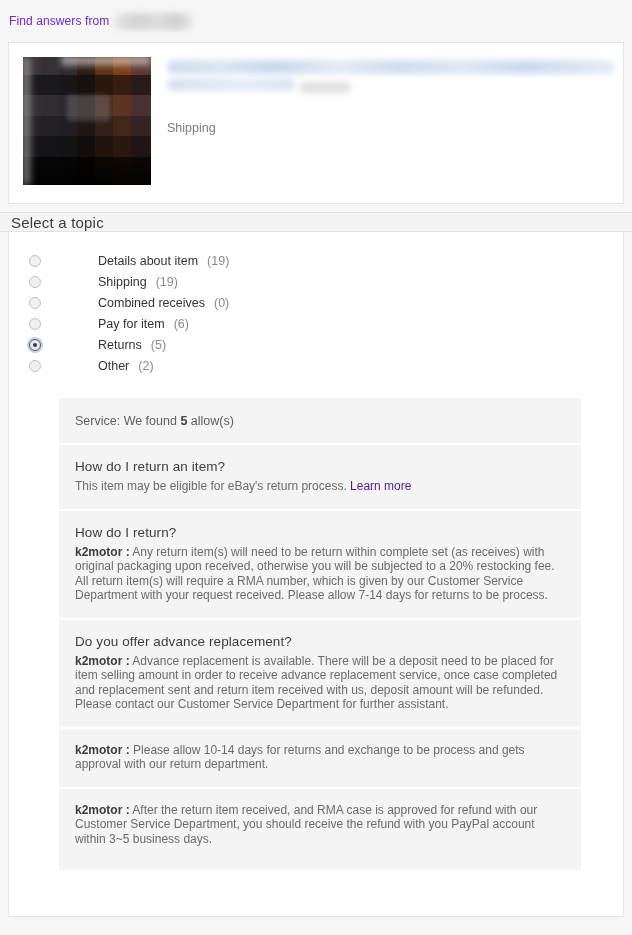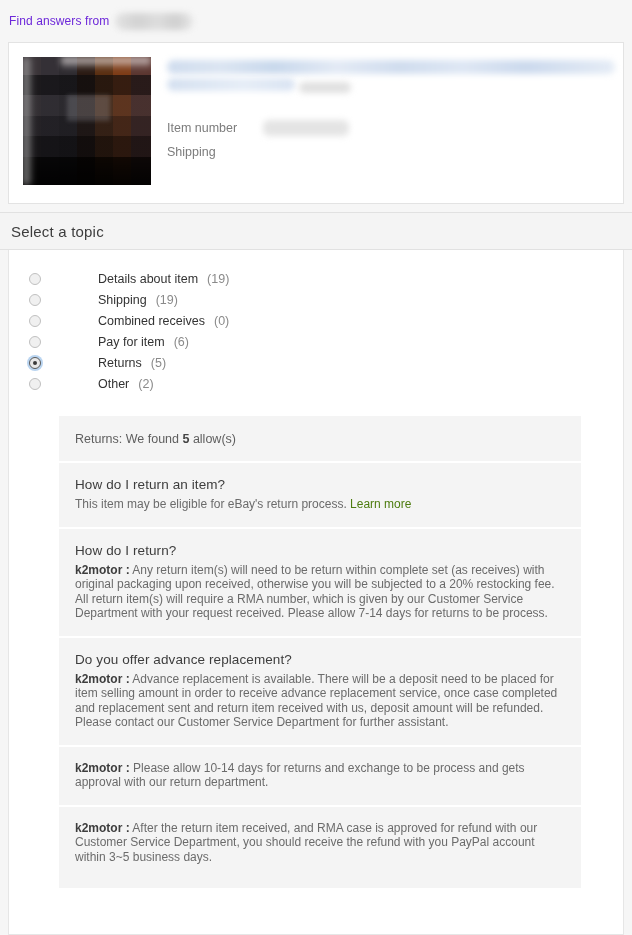--- a/index.html
+++ b/index.html
@@ -148,21 +148,21 @@
   .redact-itemnum {
     width: 86px; height: 16px;
     background: #e4e4e4;
     border-radius: 6px; filter: blur(3px);
     display: inline-block;
   }
   .kv-value .sub { display: block; }
 
   
   .topic-band {
-    height: 38px;
+    height: 20px;
     background: #f4f4f4;
     border-top: 1px solid #e1e1e1;
     border-bottom: 1px solid #e1e1e1;
     display: flex;
     align-items: center;
     padding-left: 11px;
     box-sizing: border-box;
     margin-top: 8px;
   }
   .topic-band-title {
@@ -238,21 +238,21 @@
     margin-bottom: 5px;
     letter-spacing: 0.1px;
   }
   .answer-a {
     font-size: 12px;
     color: #6b6b6b;
     line-height: 14.5px;
   }
   .answer-a .seller { color: #3d3d3d; font-weight: bold; }
   .answer-a a, .link {
-    color: #4d7c0f;
+    color: #4c1d95;
     text-decoration: none;
   }
 </style>
 </head>
 <body>
 
 <div class="page-title-row">
   <span class="page-title">Find answers from</span>
   <span class="redact redact-title"></span>
 </div>
@@ -267,26 +267,20 @@
     <div class="thumb-edge-t"></div>
   </div>
 
   <div class="item-info">
     <div class="redact redact-title-line1"></div>
     <div class="redact redact-title-line2"></div>
     <div class="redact redact-title-line3"></div>
 
     <div class="kv-table">
 
-      <div class="kv-row">
-        <div class="kv-label">Item number</div>
-        <div class="kv-value">
-          <span class="redact redact-itemnum"></span>
-        </div>
-      </div>
 
       <div class="kv-row">
         <div class="kv-label">Shipping</div>
       </div>
 
     </div>
   </div>
 </div>
 
 <div class="topic-band">
@@ -331,21 +325,21 @@
       <span class="radio"></span>
       <span class="radio-label">Other</span>
       <span class="radio-count">(2)</span>
     </div>
 
   </div>
 
   <div class="answers">
 
     <div class="answers-head">
-      <span>Returns: We found </span><b>5</b><span> allow(s)</span>
+      <span>Service: We found </span><b>5</b><span> allow(s)</span>
     </div>
 
     <div class="answer-block">
       <div class="answer-q">How do I return an item?</div>
       <div class="answer-a"><span>This item may be eligible for eBay's return process. </span><a class="link" href="#">Learn more</a></div>
     </div>
 
     <div class="answer-block">
       <div class="answer-q">How do I return?</div>
       <div class="answer-a"><span class="seller">k2motor :</span> <span>Any return item(s) will need to be return within complete set (as receives) with original packaging upon received, otherwise you will be subjected to a 20% restocking fee. All return item(s) will require a RMA number, which is given by our Customer Service Department with your request received. Please allow 7-14 days for returns to be process.</span></div>

